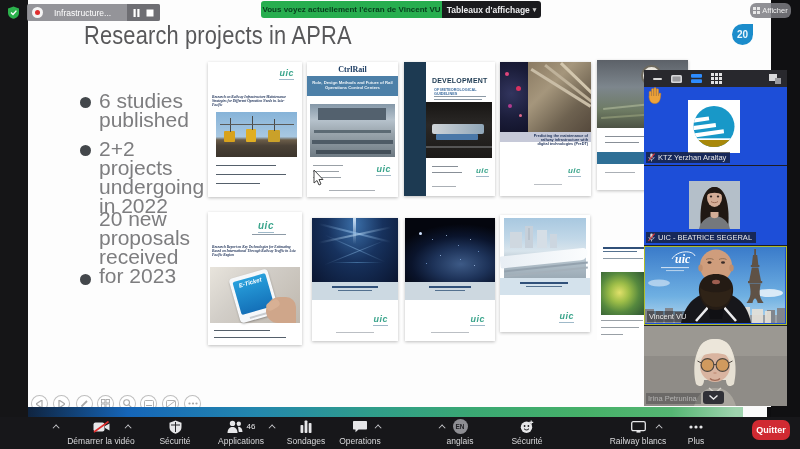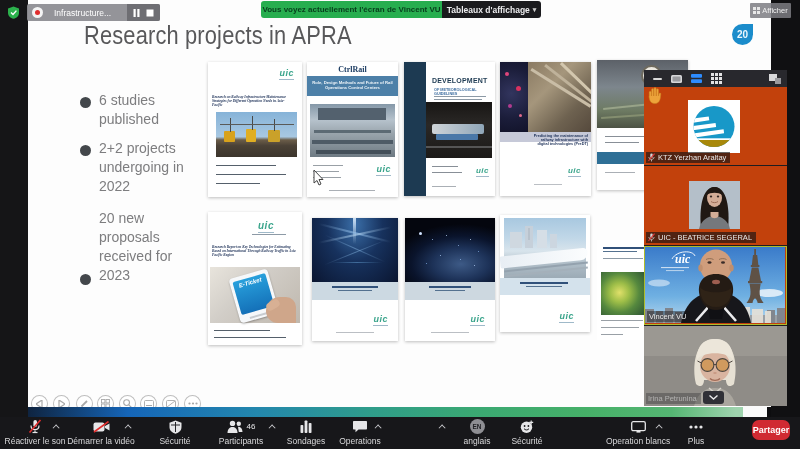--- a/index.html
+++ b/index.html
@@ -6,21 +6,21 @@
   html,body { width:800px; height:449px; overflow:hidden; background:#0d0d0f; }
   body { font-family:"Liberation Sans", sans-serif; position:relative; }
   #stage { position:absolute; top:0; left:0; width:800px; height:449px; background:#0d0d0f; overflow:hidden; }
   .abs { position:absolute; }
 
   
   #slide { left:28px; top:0; width:743px; height:407px; background:#fdfdfd; overflow:hidden; }
   #slide-title { left:56px; top:20px; width:560px; font-size:26px; letter-spacing:0.2px; color:#58585a; transform:scaleX(0.84); transform-origin:left top; }
   .bullet-row { display:flex; }
   .bullet-dot { width:11px; height:11px; border-radius:50%; background:#43474b; margin-top:6px; flex:none; }
-  .bullet-text { margin-left:8px; font-size:14px; line-height:19px; color:#7d7d7f; width:96px; }
+  .bullet-text { margin-left:8px; font-size:21px; line-height:19px; color:#7d7d7f; width:96px; }
 
   
   #page-badge { left:704px; top:24px; width:21px; height:21px; background:#1b8ccb; border-radius:50% 0 50% 50%; color:#eaf6fd; font-size:10px; font-weight:bold; display:flex; align-items:center; justify-content:center; }
 
   
   .cover { position:absolute; background:#fff; box-shadow:0 1px 3px rgba(0,0,0,.25); overflow:hidden; }
   .uic-logo { position:absolute; color:#3ba58c; font-style:italic; font-weight:bold; letter-spacing:0.5px; }
   .uic-logo:after { content:""; display:block; height:1px; background:#9fb9c9; margin-top:1px; }
   .microline { position:absolute; background:#8d9aa6; height:1px; }
   .cover-rule { position:absolute; height:1px; background:#55606b; }
@@ -43,28 +43,28 @@
   #rec-dot { width:5px; height:5px; border-radius:50%; background:#e02d2d; }
   #rec-label { color:#fff; font-size:8.5px; margin-left:11px; white-space:nowrap; }
   #rec-buttons { margin-left:auto; height:17px; width:33px; background:#6e6e73; border-radius:0 2px 2px 0; display:flex; align-items:center; justify-content:space-evenly; }
 
   #share-banner { left:261px; top:1px; width:181px; height:17px; background:#27ae4f; border-radius:3px 0 0 3px; color:#073d1c; font-size:8px; font-weight:bold; display:flex; align-items:center; justify-content:center; white-space:nowrap; }
   #options-pill { left:442px; top:1px; width:99px; height:17px; background:#1b1b1e; border-radius:0 3px 3px 0; color:#ececee; font-size:8.5px; font-weight:bold; display:flex; align-items:center; justify-content:center; white-space:nowrap; }
   #options-caret { font-size:7px; margin-left:3px; color:#cfcfcf; }
 
   #shield-badge { left:7px; top:6px; width:13px; height:13px; }
 
-  #afficher-btn { left:750px; top:3px; width:41px; height:15px; background:rgba(125,125,130,.85); border-radius:1px; display:flex; align-items:center; justify-content:center; color:#f2f2f2; font-size:7.5px; }
+  #afficher-btn { left:750px; top:3px; width:41px; height:15px; background:rgba(125,125,130,.85); border-radius:6px; display:flex; align-items:center; justify-content:center; color:#f2f2f2; font-size:7.5px; }
   #afficher-btn svg { margin-right:2px; }
 
   
   #panel { left:644px; top:70px; width:143px; height:336px; background:#1d1d21; }
   #panel-header { position:absolute; left:0; top:0; width:143px; height:17px; background:#28282d; display:flex; align-items:center; }
   .ph-icon { margin-left:9px; display:flex; flex-direction:column; justify-content:center; }
-  .tile { position:absolute; left:0; width:143px; overflow:hidden; background:#c2410c; }
+  .tile { position:absolute; left:0; width:143px; overflow:hidden; background:#1d4ed8; }
   .name-chip { position:absolute; left:2px; bottom:2px; height:11px; background:rgba(20,20,22,.65); color:#e8e8e8; font-size:7.5px; display:flex; align-items:center; padding:0 4px 0 2px; white-space:nowrap; }
   .mic-muted { width:7px; height:9px; margin-right:3px; flex:none; }
   #hand-raised { left:647px; top:87px; width:15px; height:17px; z-index:30; }
   #tiles-chevron { left:703px; top:391px; width:21px; height:13px; background:#303036; border-radius:3px; display:flex; align-items:center; justify-content:center; z-index:31; }
 
   
   #toolbar { left:0; top:417px; width:800px; height:32px; background:#17171a; }
   .tb-item { position:absolute; top:1px; display:flex; flex-direction:column; align-items:center; }
   .tb-icons { height:17px; display:flex; align-items:center; gap:3px; }
   .tb-label { font-size:8.5px; color:#d8d8da; margin-top:1px; white-space:nowrap; }
@@ -547,32 +547,20 @@
   </svg>
 
   <div id="tiles-chevron" class="abs">
     <svg width="9" height="5" viewBox="0 0 9 5">
         <polyline points="0.5,0.5 4.5,4 8.5,0.5" fill="none" stroke="#e8e8e8" stroke-width="1.4"></polyline>
       </svg>
   </div>
 
   <div id="toolbar" class="abs">
 
-    <div class="tb-item" style="left:4px; width:62px;">
-      <div class="tb-icons">
-        <svg width="14" height="15" viewBox="0 0 14 15">
-          <rect x="5.4" y="1" width="3.6" height="7" rx="1.8" fill="#e6e6e8"></rect>
-          <path d="M3 6.5 C3 12 11 12 11 6.5" fill="none" stroke="#e6e6e8" stroke-width="1.2"></path>
-          <line x1="7" y1="11.5" x2="7" y2="13.5" stroke="#e6e6e8" stroke-width="1.2"></line>
-          <line x1="4.5" y1="13.5" x2="9.5" y2="13.5" stroke="#e6e6e8" stroke-width="1.2"></line>
-          <line x1="1.5" y1="13.5" x2="12.5" y2="1" stroke="#e02d2d" stroke-width="1.6"></line>
-        </svg>
-      </div>
-      <div class="tb-label">Réactiver le son</div>
-    </div>
     <div class="abs" style="left:55px; top:7px;">
         <div class="caret-up"></div>
       </div>
 
     <div class="tb-item" style="left:70px; width:62px;">
       <div class="tb-icons">
         <svg width="17" height="12" viewBox="0 0 17 12">
           <rect x="0.5" y="1.5" width="11" height="9" rx="2" fill="#e6e6e8"></rect>
           <path d="M12 5 L16.5 2.5 V9.5 L12 7 Z" fill="#e6e6e8"></path>
           <line x1="1" y1="11" x2="15.5" y2="0.5" stroke="#e02d2d" stroke-width="1.6"></line>
@@ -597,21 +585,21 @@
     <div class="tb-item" style="left:211px; width:60px;">
       <div class="tb-icons">
         <svg width="16" height="13" viewBox="0 0 16 13">
           <circle cx="5.5" cy="3.4" r="2.7" fill="#e6e6e8"></circle>
           <path d="M0.5 13 C0.5 8.8 3 7 5.5 7 C8 7 10.5 8.8 10.5 13 Z" fill="#e6e6e8"></path>
           <circle cx="11.8" cy="3.8" r="2.2" fill="#e6e6e8"></circle>
           <path d="M11 6.8 C13.5 6.8 15.5 8.5 15.5 12 L11.8 12" fill="#e6e6e8"></path>
         </svg>
         <span class="count-badge">46</span>
       </div>
-      <div class="tb-label">Participants</div>
+      <div class="tb-label">Applications</div>
     </div>
     <div class="abs" style="left:271px; top:7px;">
         <div class="caret-up"></div>
       </div>
 
     <div class="tb-item" style="left:281px; width:50px;">
       <div class="tb-icons">
         <svg width="12" height="13" viewBox="0 0 12 13">
           <rect x="0.5" y="5" width="2.8" height="8" rx="0.8" fill="#e6e6e8"></rect>
           <rect x="4.6" y="0.5" width="2.8" height="12.5" rx="0.8" fill="#e6e6e8"></rect>
@@ -630,21 +618,21 @@
       <div class="tb-label">Operations</div>
     </div>
     <div class="abs" style="left:377px; top:7px;">
         <div class="caret-up"></div>
       </div>
 
     <div class="abs" style="left:441px; top:7px;">
         <div class="caret-up"></div>
       </div>
 
-    <div class="tb-item" style="left:452px; width:50px;">
+    <div class="tb-item" style="left:435px; width:50px;">
       <div class="tb-icons">
         <div style="width:15px; height:15px; border-radius:50%; background:#8e8e93; color:#222226; font-size:6.5px; font-weight:bold; display:flex; align-items:center; justify-content:center;">EN</div>
       </div>
       <div class="tb-label">anglais</div>
     </div>
 
     <div class="tb-item" style="left:502px; width:50px;">
       <div class="tb-icons">
         <svg width="14" height="14" viewBox="0 0 14 14">
           <circle cx="6.5" cy="7.2" r="5.7" fill="#e6e6e8"></circle>
@@ -658,33 +646,33 @@
     </div>
 
 
     <div class="tb-item" style="left:606px; width:64px;">
       <div class="tb-icons">
         <svg width="15" height="12" viewBox="0 0 15 12">
           <rect x="0.7" y="0.7" width="13.6" height="9" rx="1.5" fill="none" stroke="#e6e6e8" stroke-width="1.3"></rect>
           <rect x="5.5" y="10" width="4" height="1.6" fill="#e6e6e8"></rect>
         </svg>
       </div>
-      <div class="tb-label">Operation blancs</div>
+      <div class="tb-label">Railway blancs</div>
     </div>
     <div class="abs" style="left:658px; top:7px;">
         <div class="caret-up"></div>
       </div>
 
     <div class="tb-item" style="left:676px; width:40px;">
       <div class="tb-icons">
         <svg width="14" height="4" viewBox="0 0 14 4">
           <circle cx="2" cy="2" r="1.6" fill="#e6e6e8"></circle>
             <circle cx="7" cy="2" r="1.6" fill="#e6e6e8"></circle>
             <circle cx="12" cy="2" r="1.6" fill="#e6e6e8"></circle>
         </svg>
       </div>
       <div class="tb-label">Plus</div>
     </div>
 
-    <div id="quit-btn">Partager</div>
+    <div id="quit-btn">Quitter</div>
   </div>
 
 </div>
 
 </body></html>

